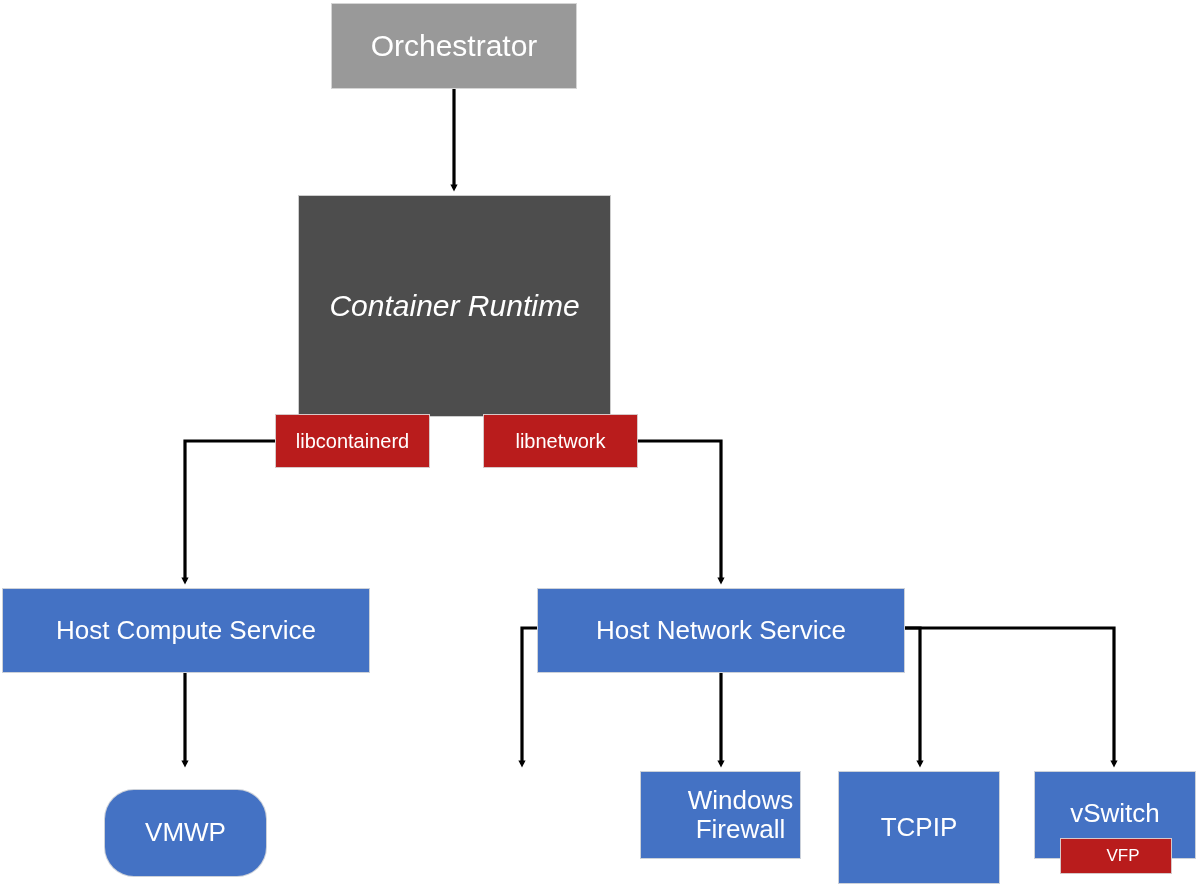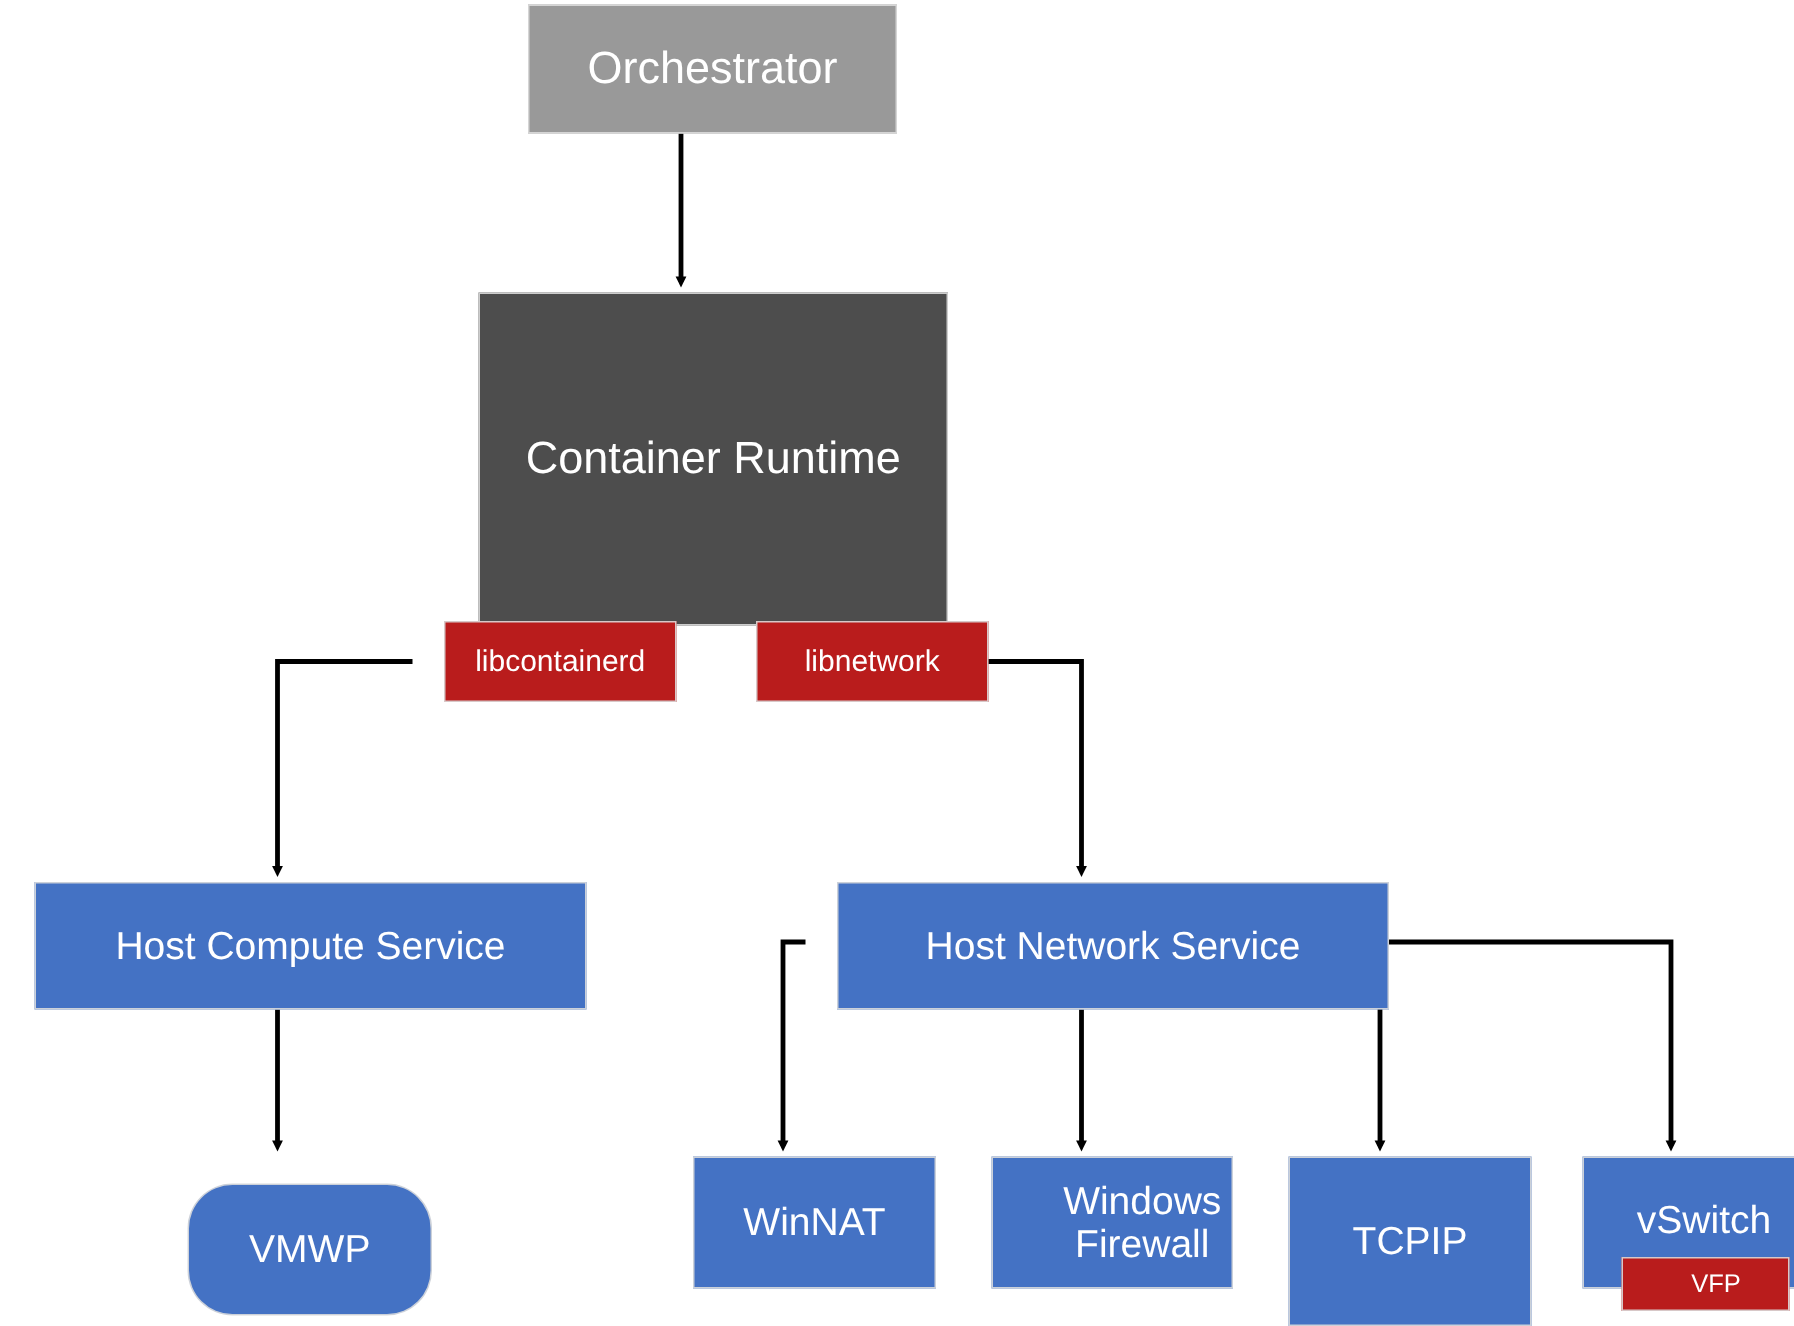--- a/index.html
+++ b/index.html
@@ -21,29 +21,28 @@
     position: absolute;
     box-sizing: border-box;
     display: flex;
     align-items: center;
     justify-content: center;
     text-align: center;
     color: #ffffff;
     line-height: 1.12;
     border: 1px solid rgba(220,220,220,0.9);
     z-index: 3;
-    margin-left: 21px;
   }
   .node-gray   { background: #999999; }
   .node-dark   { background: #4D4D4D; }
   .node-blue   { background: #4472C4; }
   .node-orange { background: #b91c1c; }
 
   #orchestrator      { left: 331px; top: 3px;   width: 246px; height: 86px;  font-size: 30px; }
-  #container-runtime { left: 298px; top: 195px; width: 313px; height: 222px; font-size: 30px; }
+  #container-runtime { left: 298px; top: 195px; width: 313px; height: 222px; font-size: 30px; font-style: italic; }
   #libcontainerd     { left: 275px; top: 414px; width: 155px; height: 54px;  font-size: 20px; z-index: 5; }
   #libnetwork        { left: 483px; top: 414px; width: 155px; height: 54px;  font-size: 20px; z-index: 5; }
   #host-compute-service { left: 2px;   top: 588px; width: 368px; height: 85px; font-size: 26px; }
   #host-network-service { left: 537px; top: 588px; width: 368px; height: 85px; font-size: 26px; }
   #vmwp             { left: 104px;  top: 789px; width: 163px; height: 88px; font-size: 26px; border-radius: 30px; }
   #winnat           { left: 441px;  top: 771px; width: 162px; height: 88px; font-size: 26px; }
   #windows-firewall { left: 640px;  top: 771px; width: 161px; height: 88px; font-size: 26px; padding-left: 40px; }
   #tcpip            { left: 838px;  top: 771px; width: 162px; height: 113px; font-size: 26px; }
   #vswitch          { left: 1034px; top: 771px; width: 162px; height: 88px; font-size: 26px;
                       align-items: flex-start; padding-top: 27px; }
@@ -103,23 +102,20 @@
   </div>
 
   <div class="node node-blue" id="host-network-service">
     <span class="node-label">Host Network Service</span>
   </div>
 
   <div class="node node-blue" id="vmwp">
     <span class="node-label">VMWP</span>
   </div>
 
-  <div class="node node-blue" id="winnat">
-    <span class="node-label">WinNAT</span>
-  </div>
 
   <div class="node node-blue" id="windows-firewall">
     <span class="node-label">Windows
 Firewall</span>
   </div>
 
   <div class="node node-blue" id="tcpip">
     <span class="node-label">TCPIP</span>
   </div>
 

